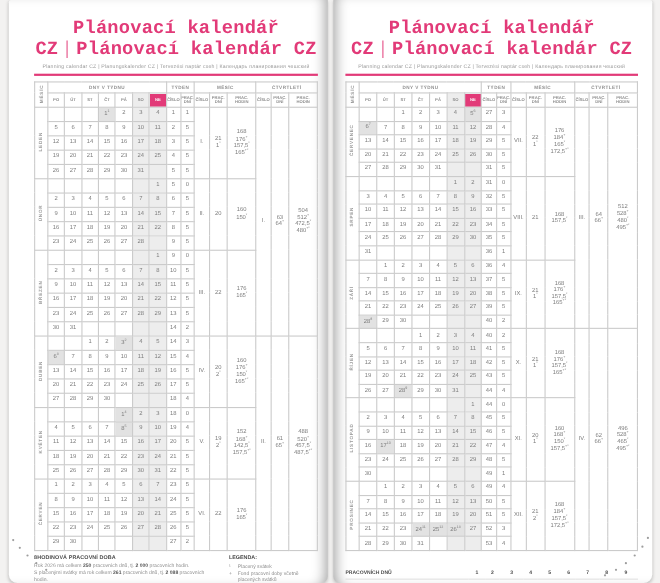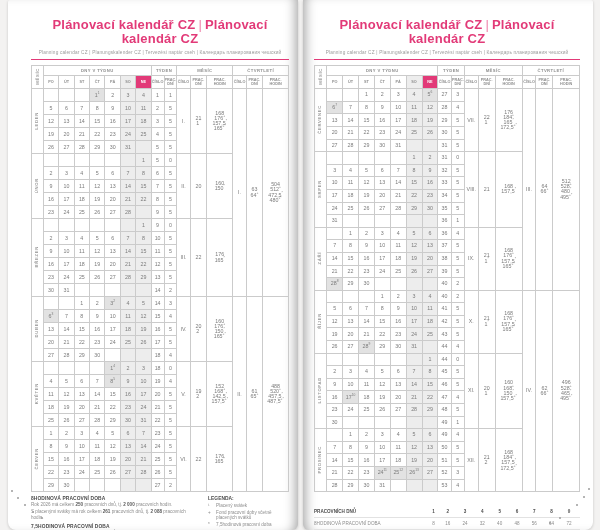--- a/index.html
+++ b/index.html
@@ -19,21 +19,21 @@
     box-shadow: inset -9px 0 12px -7px rgba(0,0,0,.38), 0 1px 3px rgba(0,0,0,.18);
   }
   .page.right{
     width:290px;margin-left:5px;
     padding:18px 13px 0 11px;
     border-radius:0 2px 8px 6px;
     box-shadow: inset 9px 0 12px -7px rgba(0,0,0,.38), 0 1px 3px rgba(0,0,0,.18);
   }
   .title{
     text-align:center;color:var(--accent,#e23a78);
-    font-size:13px;font-weight:bold;letter-spacing:.2px;line-height:1.1;
+    font-size:17px;font-weight:bold;letter-spacing:.2px;line-height:1.1;font-family:Liberation Mono, monospace;
   }
   .title .tsep{font-weight:normal;opacity:.65;margin:0 3px;}
   .subtitle{
     text-align:center;color:#9a9a9a;font-size:4.7px;margin-top:3px;letter-spacing:.2px;
   }
   .rule{height:1.6px;background:var(--accent,#e23a78);margin-top:4px;}
   .rule.bottom{margin-top:3px;}
 
   table.cal{
     width:100%;border-collapse:collapse;table-layout:fixed;margin-top:5px;

